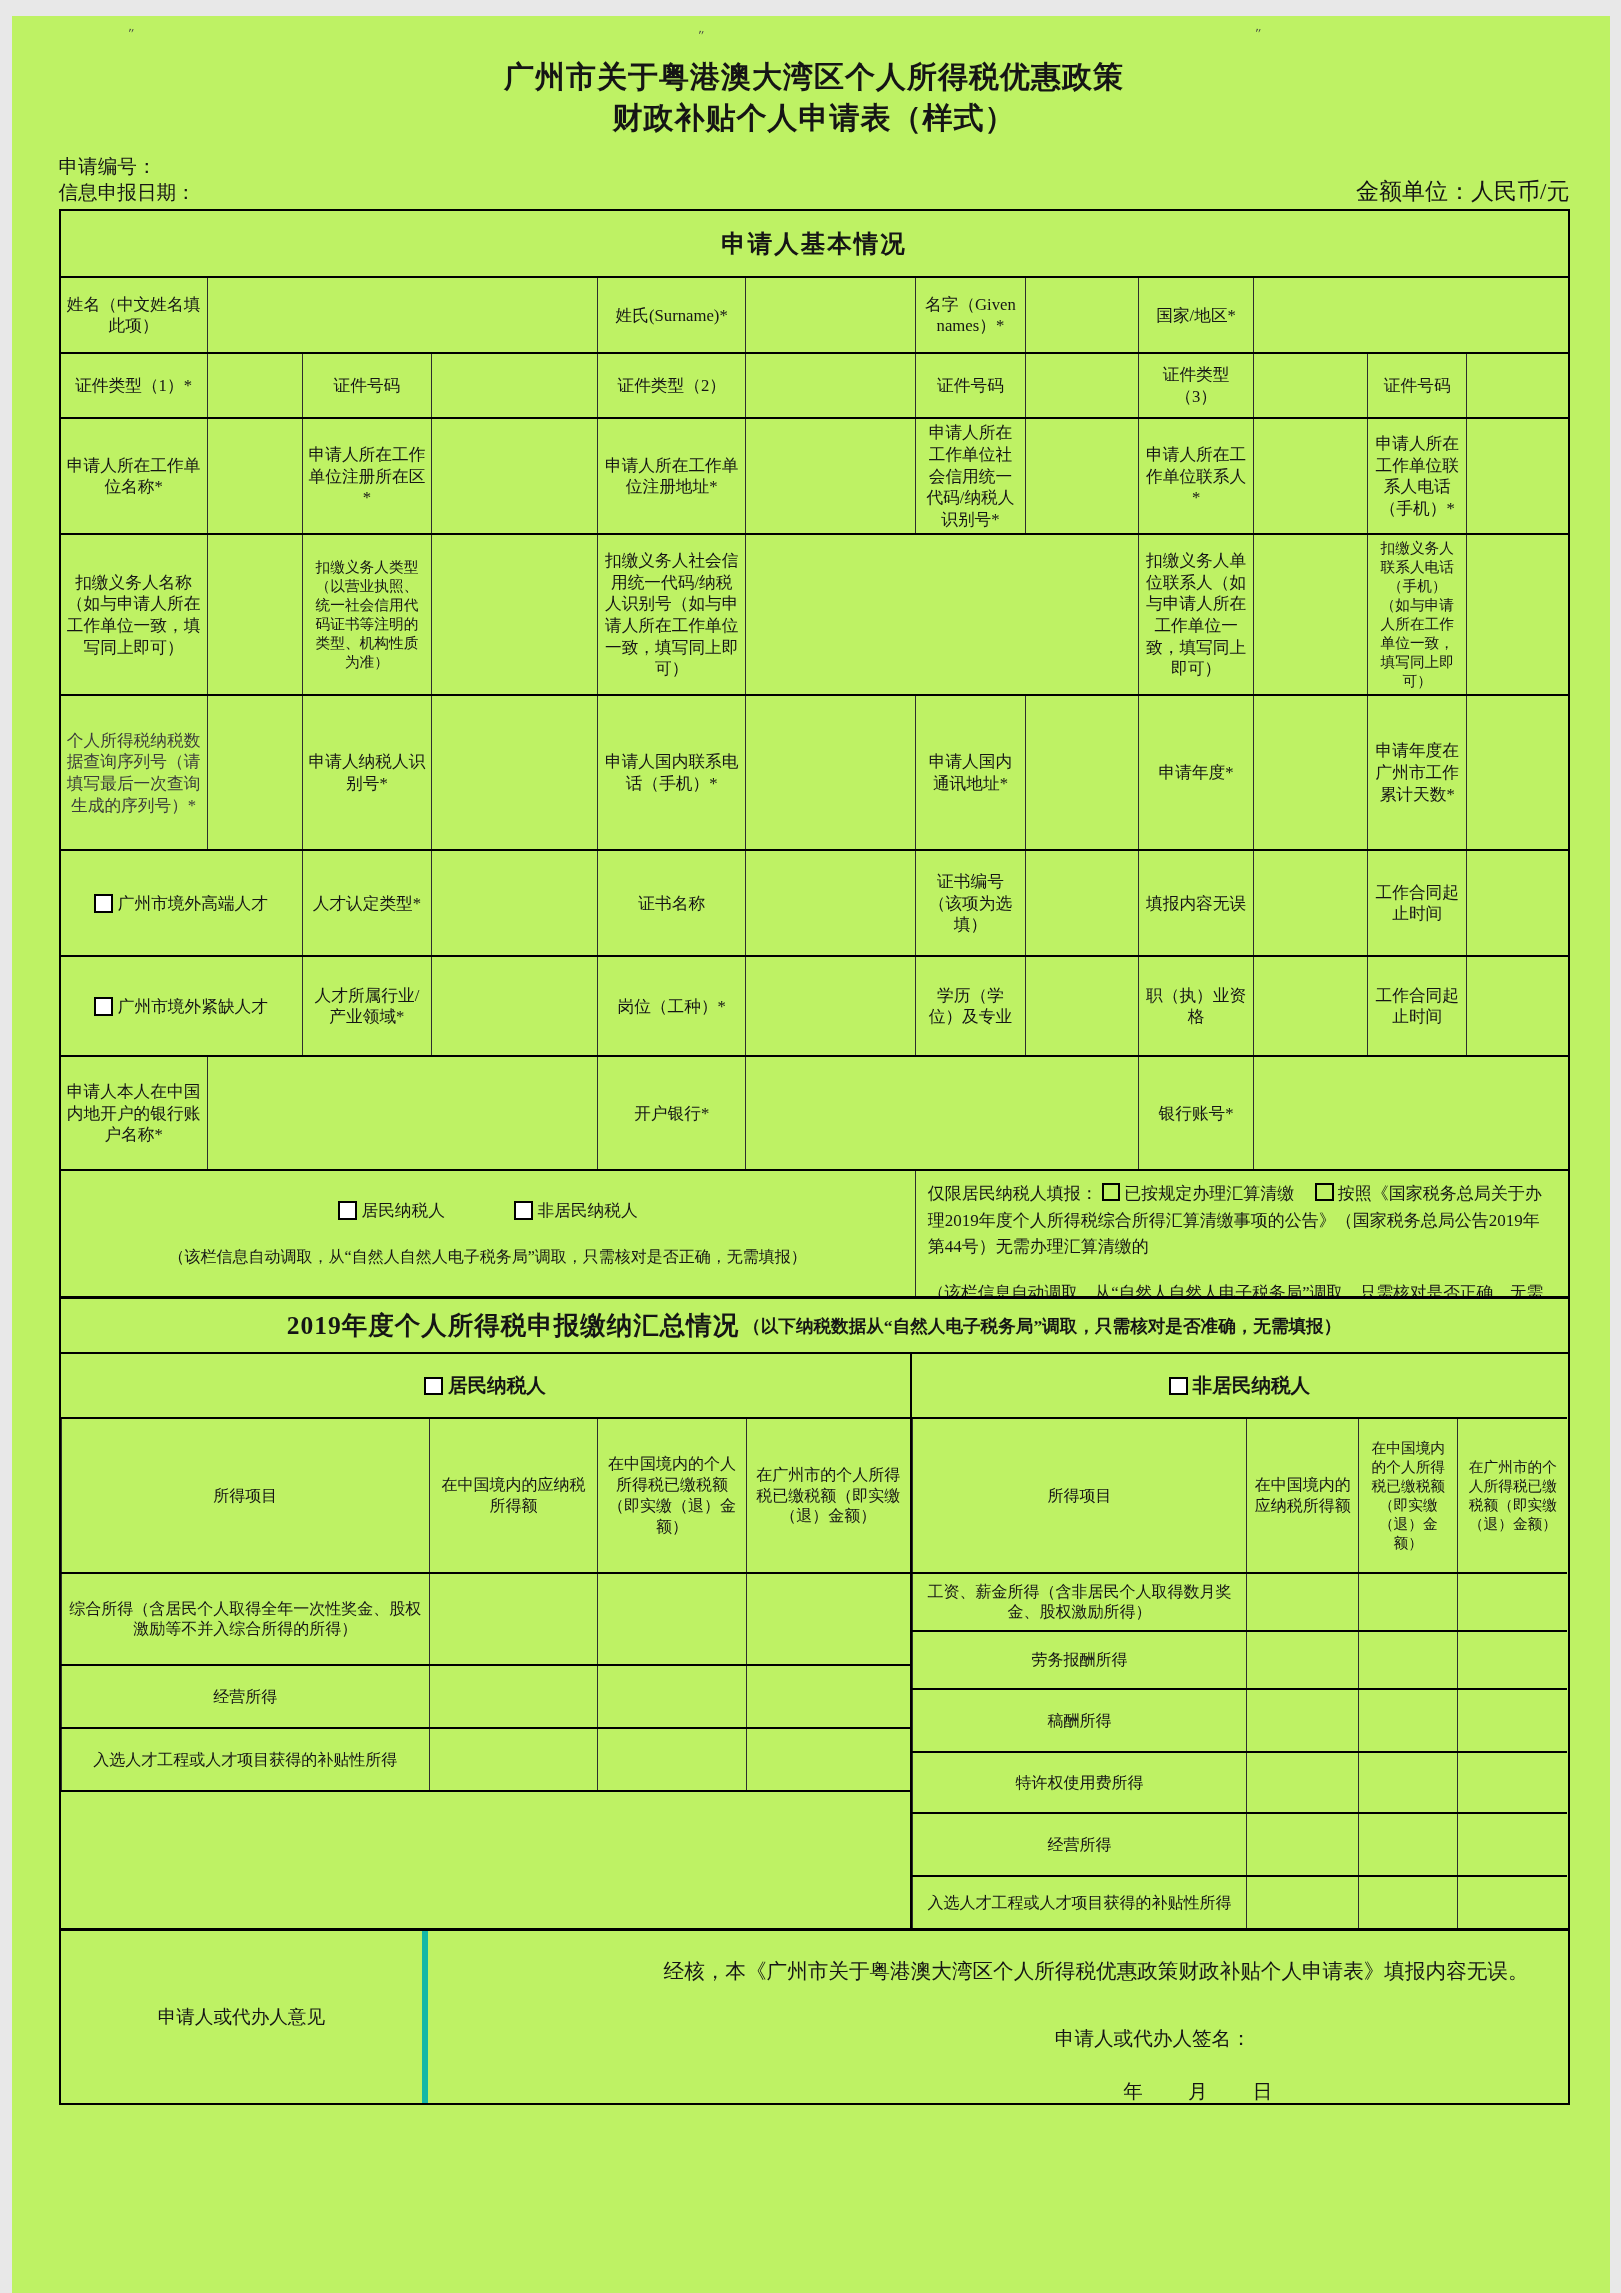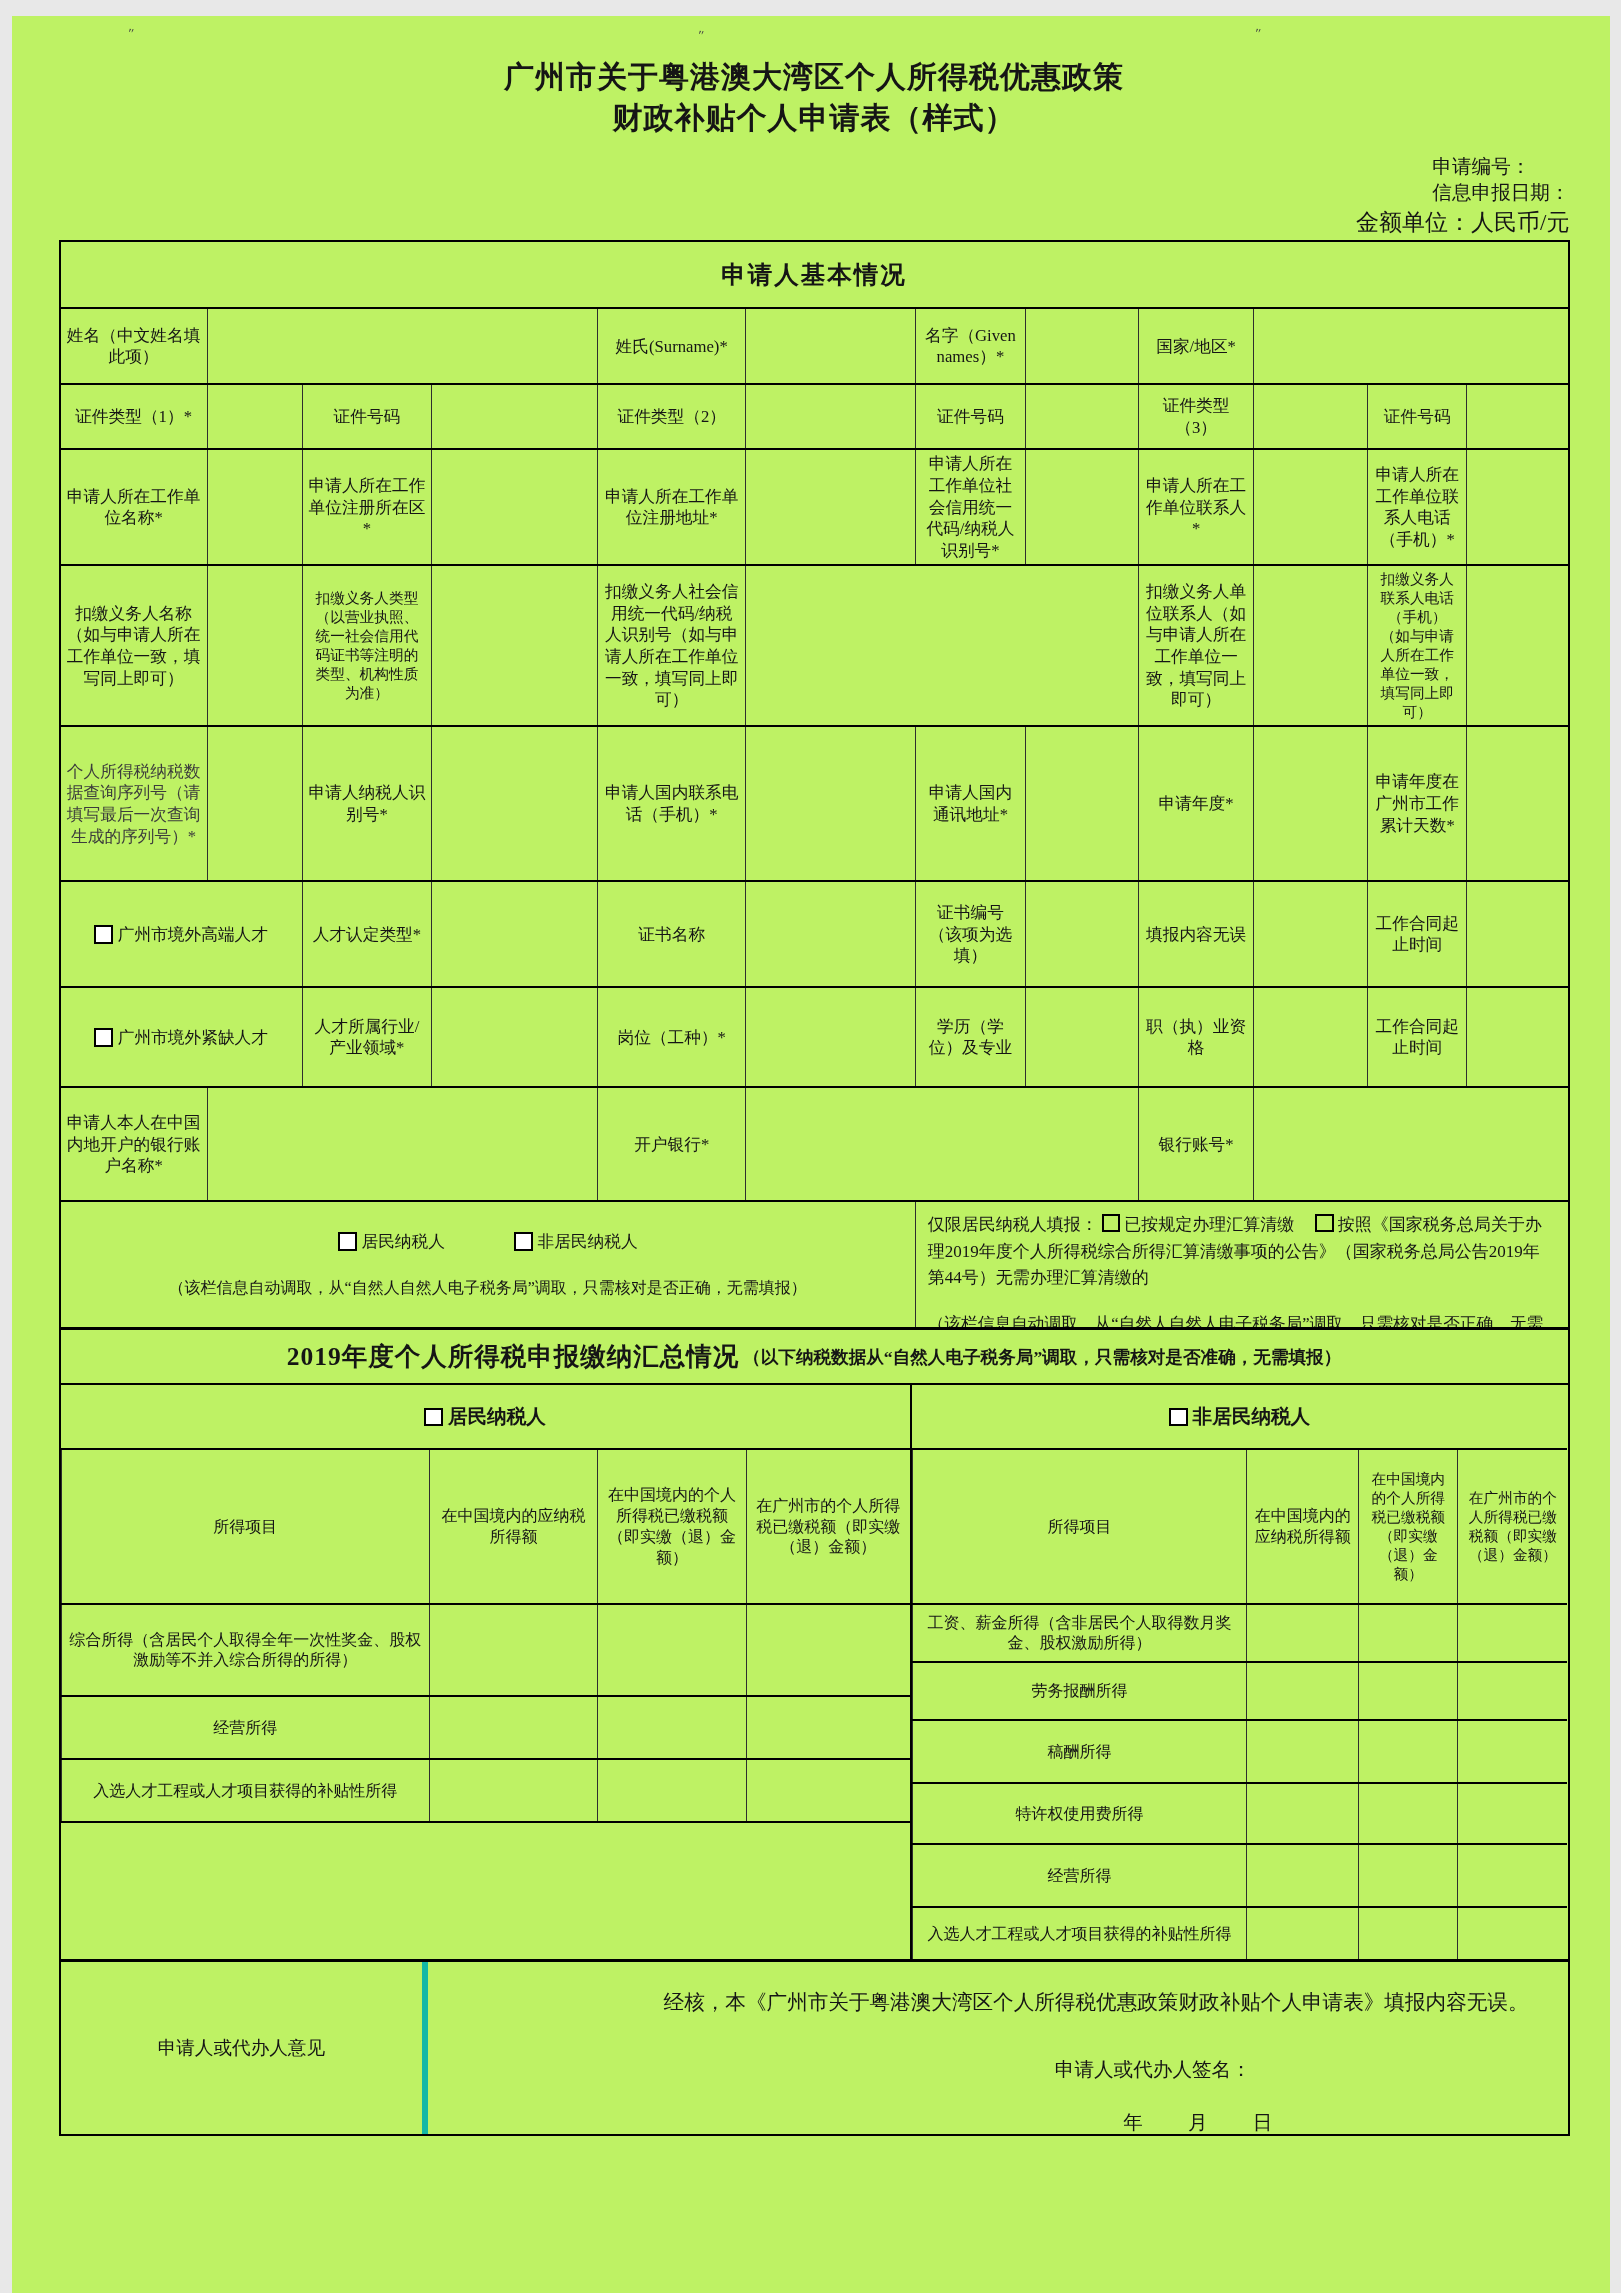--- a/index.html
+++ b/index.html
@@ -13,21 +13,21 @@
     box-sizing:border-box;
     padding:41px 40px 0 47px;
     overflow:hidden;
   }
   
   .artifact{position:absolute;color:#444;font-size:13.7px;transform:rotate(8deg);}
   .a1{left:116px;top:9.8px;} .a2{left:686px;top:11.8px;} .a3{left:1243px;top:9.8px;}
   .a1::before,.a2::before,.a3::before{content:"\2033";}
 
   .title{ text-align:center; font-weight:bold; font-size:30px; line-height:1.35; letter-spacing:1px;}
-  .meta{ display:flex; justify-content:space-between; align-items:flex-end; margin-top:15.7px; margin-bottom:2.9px;flex-direction:column;}
+  .meta{ display:flex; justify-content:space-between; align-items:flex-end; margin-top:15.7px; margin-bottom:2.9px;}
   .meta-left div{ font-size:19.6px; line-height:1.35;}
   .meta-right{ font-size:23px; }
 
   .table{ border:2.9px solid #000; }
 
   
   .sechead{ height:65px; display:flex; align-items:center; justify-content:center;
     font-size:24.5px; font-weight:bold; letter-spacing:2px;border-radius:22px;}
   .arow{ display:grid;
     grid-template-columns:9.7% 6.3% 8.6% 11% 9.85% 11.25% 7.3% 7.5% 7.65% 7.55% 6.6% 1fr;

